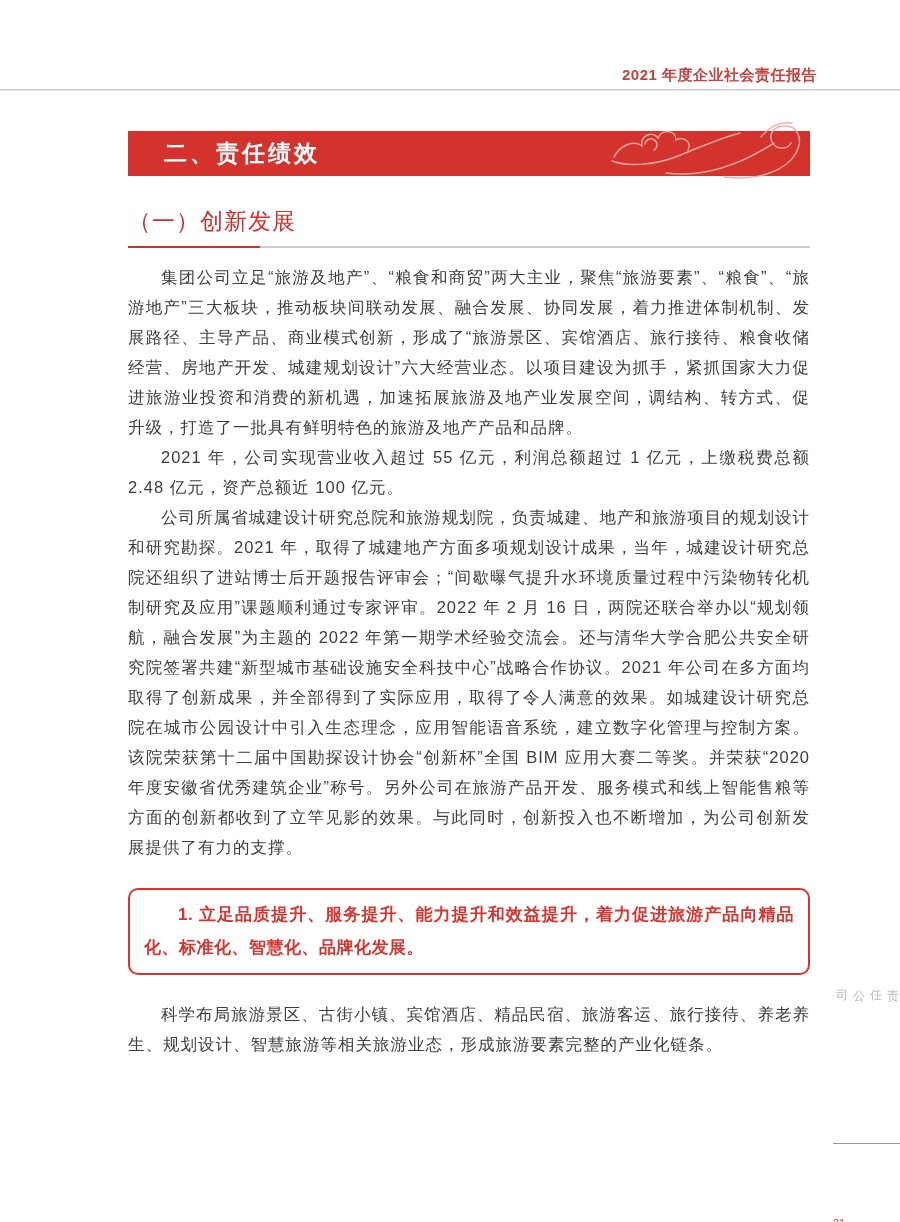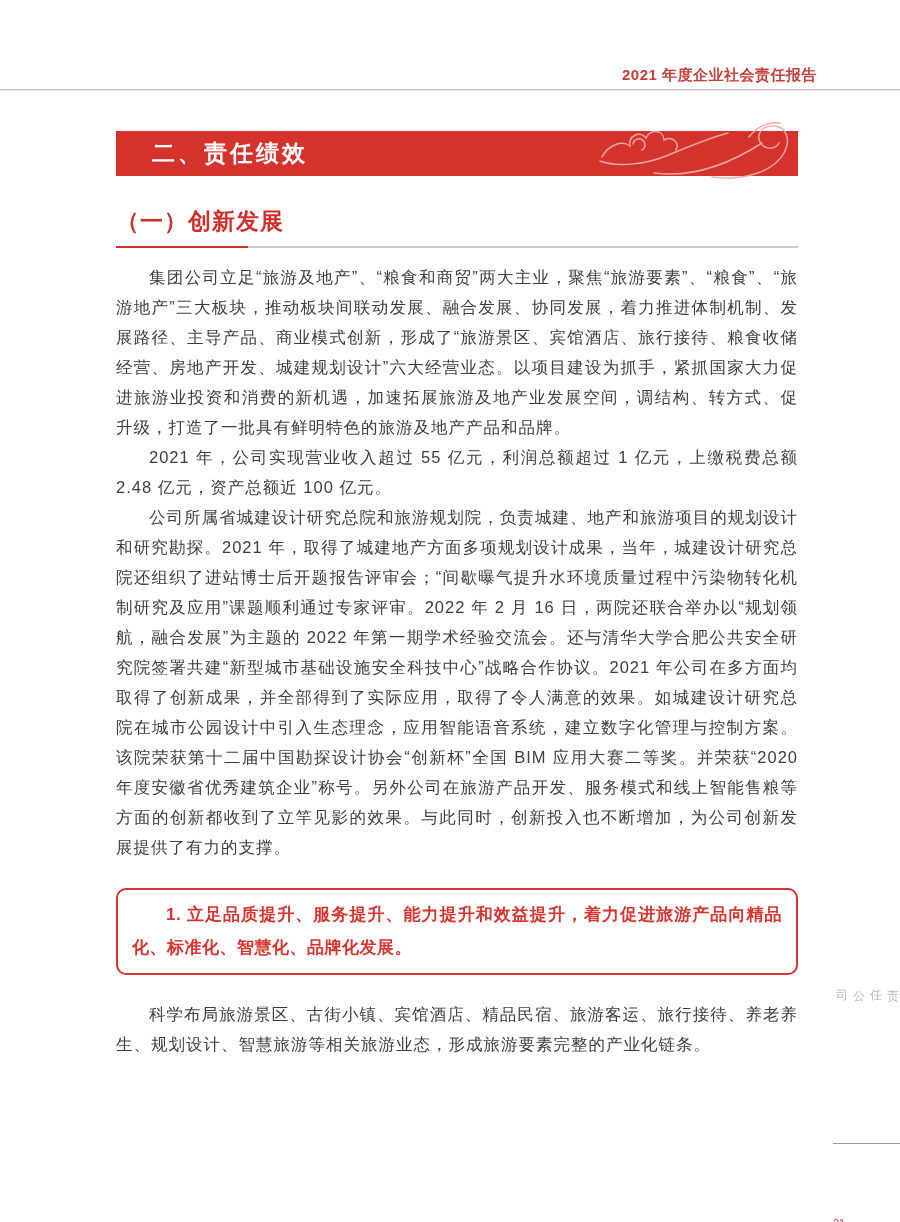--- a/index.html
+++ b/index.html
@@ -15,34 +15,34 @@
   .header-title {
     position:absolute; top:66px; right:83px;
     font-size:15px; font-weight:600; color:#c2423c; letter-spacing:0.5px;
   }
   .header-rule {
     position:absolute; top:89px; left:0; width:900px; height:2px;
     background:#c7c7cb; border-bottom:1px solid #ebebee;
   }
 
   
-  .content { position:absolute; left:116px; top:131px; width:682px; }
+  .content { position:absolute; left:128px; top:131px; width:682px; }
 
   .banner {
     position:relative; height:45px; background:#d4322d; overflow:visible;
   }
   .banner-title {
     display:inline-block; line-height:45px; padding-left:36px;
     color:#ffffff; font-size:23px; font-weight:bold; letter-spacing:3px;
   }
   .cloud-svg { position:absolute; right:2px; top:-10px; overflow:visible; }
 
   .sub-heading {
     margin-top:30px;
-    font-size:23px; font-weight:bold; color:#cf2f2a; letter-spacing:1px;
+    font-size:23px; font-weight:normal; color:#cf2f2a; letter-spacing:1px;
   }
   .heading-rule {
     position:relative; margin-top:9px; height:2px; background:#cccccc;
   }
   .heading-rule .red-seg {
     position:absolute; left:0; top:0; width:132px; height:2px; background:#d0302b;
   }
 
   .body-p {
     font-size:16.5px; line-height:30px; color:#3d3d3d;

